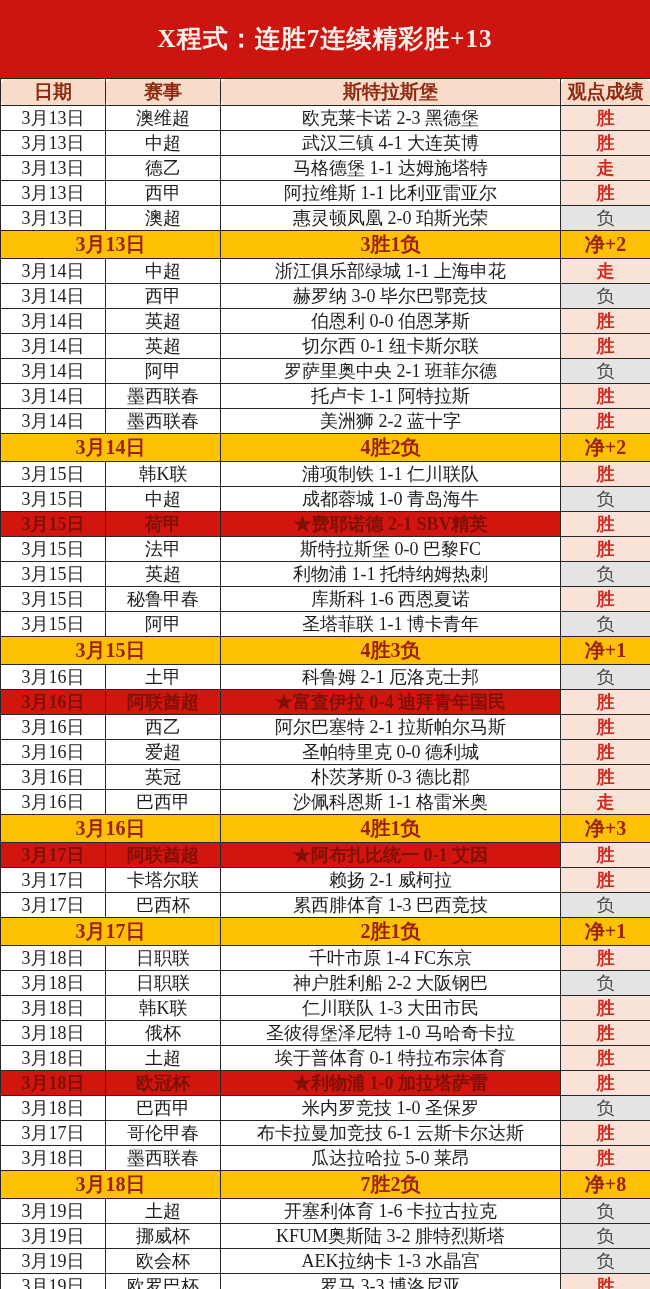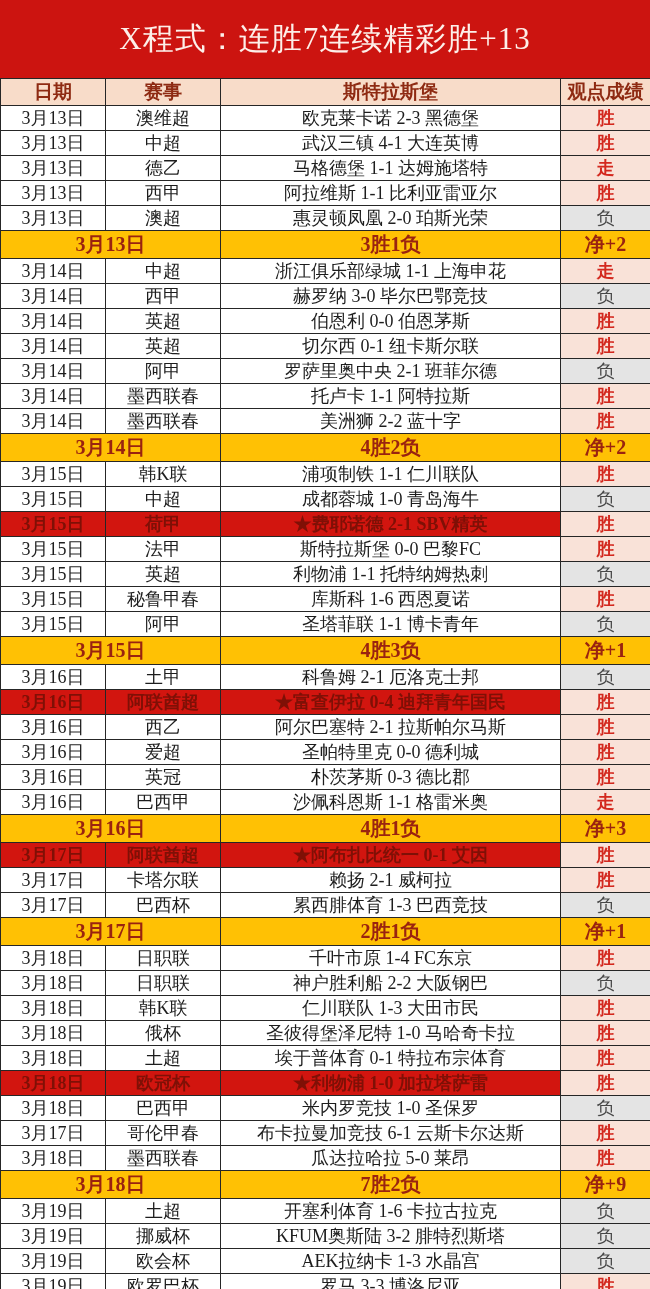--- a/index.html
+++ b/index.html
@@ -16,22 +16,22 @@
   .banner {
     background: var(--banner_bg, #cc1410);
     color: #fdefe9;
     text-align: center;
     height: 78px;
     display: flex;
     flex-direction: column;
     justify-content: center;
   }
   .banner-line {
-    font-size: 31px;
-    font-weight: normal;
+    font-size: 25px;
+    font-weight: bold;
     line-height: 36px;
     letter-spacing: 1px;
   }
   table {
     width: 650px;
     height: 1211px;
     border-collapse: collapse;
     table-layout: fixed;
   }
   th, td {
@@ -40,20 +40,21 @@
     vertical-align: middle;
     padding: 0;
     overflow: hidden;
     white-space: nowrap;
   }
   thead th {
     background: var(--header_bg, #f8dcc9);
     color: var(--header_text, #8e2a12);
     font-size: 19px;
     font-weight: bold;
+    border-radius: 6px;
   }
   td {
     font-size: 18px;
     color: #1d1d1d;
     background: #ffffff;
   }
   tr.highlight td.hl-cell {
     background: var(--highlight_bg, #d2150f);
     color: var(--highlight_text, #7f1006);
     font-weight: bold;
@@ -341,21 +342,21 @@
       </tr>
       <tr>
         <td>3月18日</td>
         <td>墨西联春</td>
         <td>瓜达拉哈拉 5-0 莱昂</td>
         <td class="res-win">胜</td>
       </tr>
       <tr class="summary">
         <td colspan="2">3月18日</td>
         <td>7胜2负</td>
-        <td>净+9</td>
+        <td>净+8</td>
       </tr>
       <tr>
         <td>3月19日</td>
         <td>土超</td>
         <td>开塞利体育 1-6 卡拉古拉克</td>
         <td class="res-loss">负</td>
       </tr>
       <tr>
         <td>3月19日</td>
         <td>挪威杯</td>

